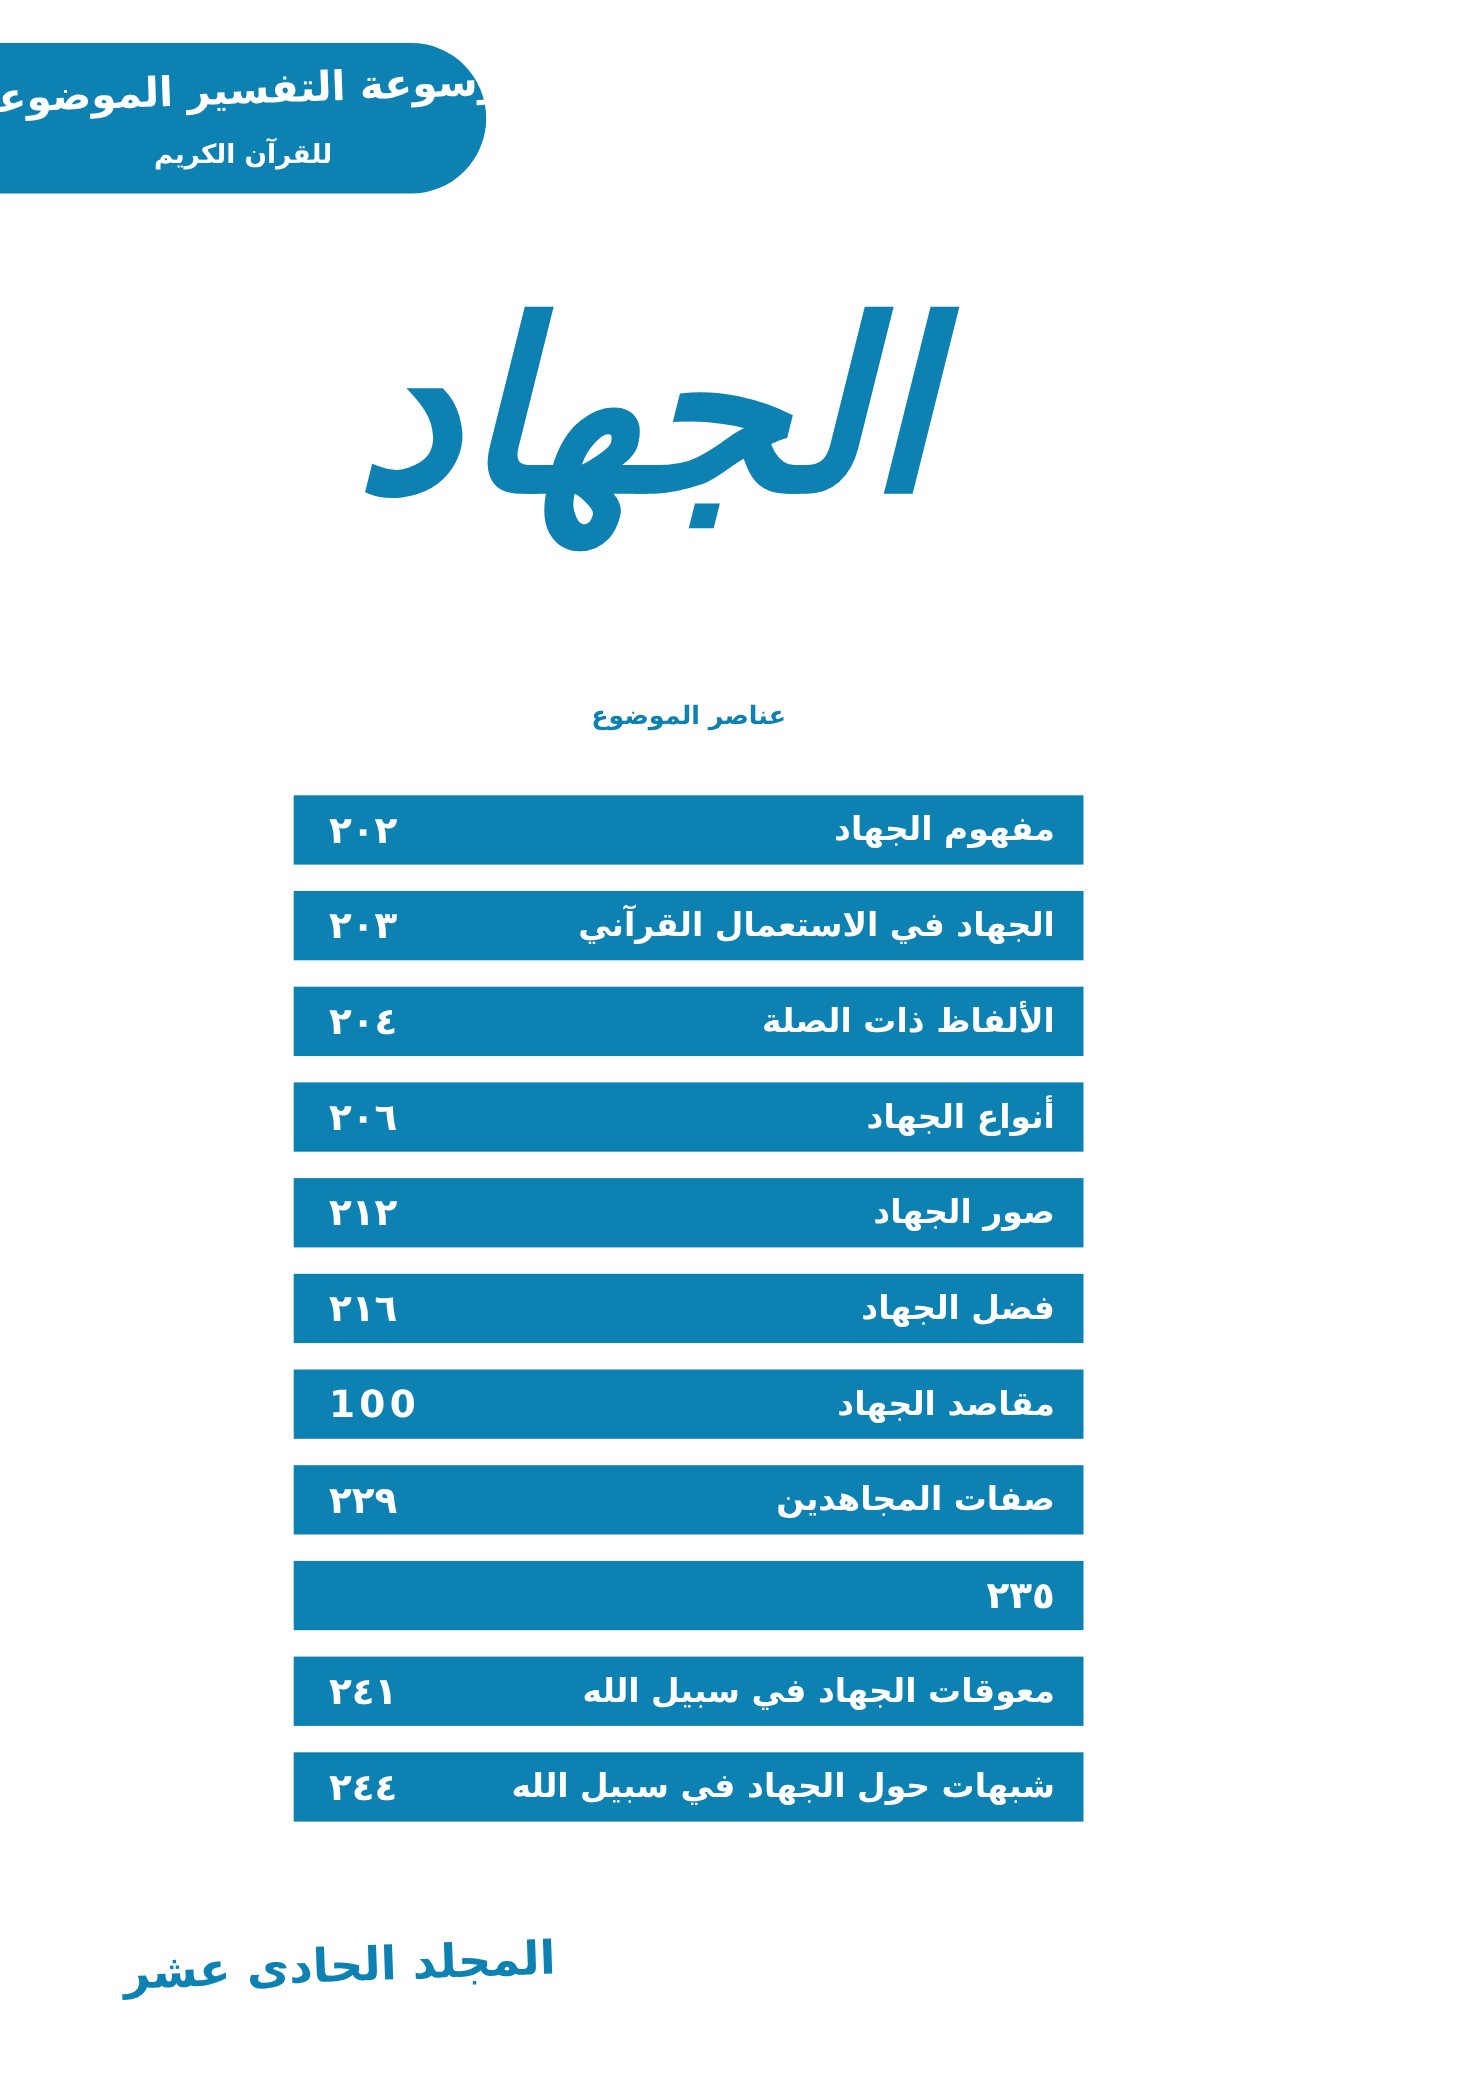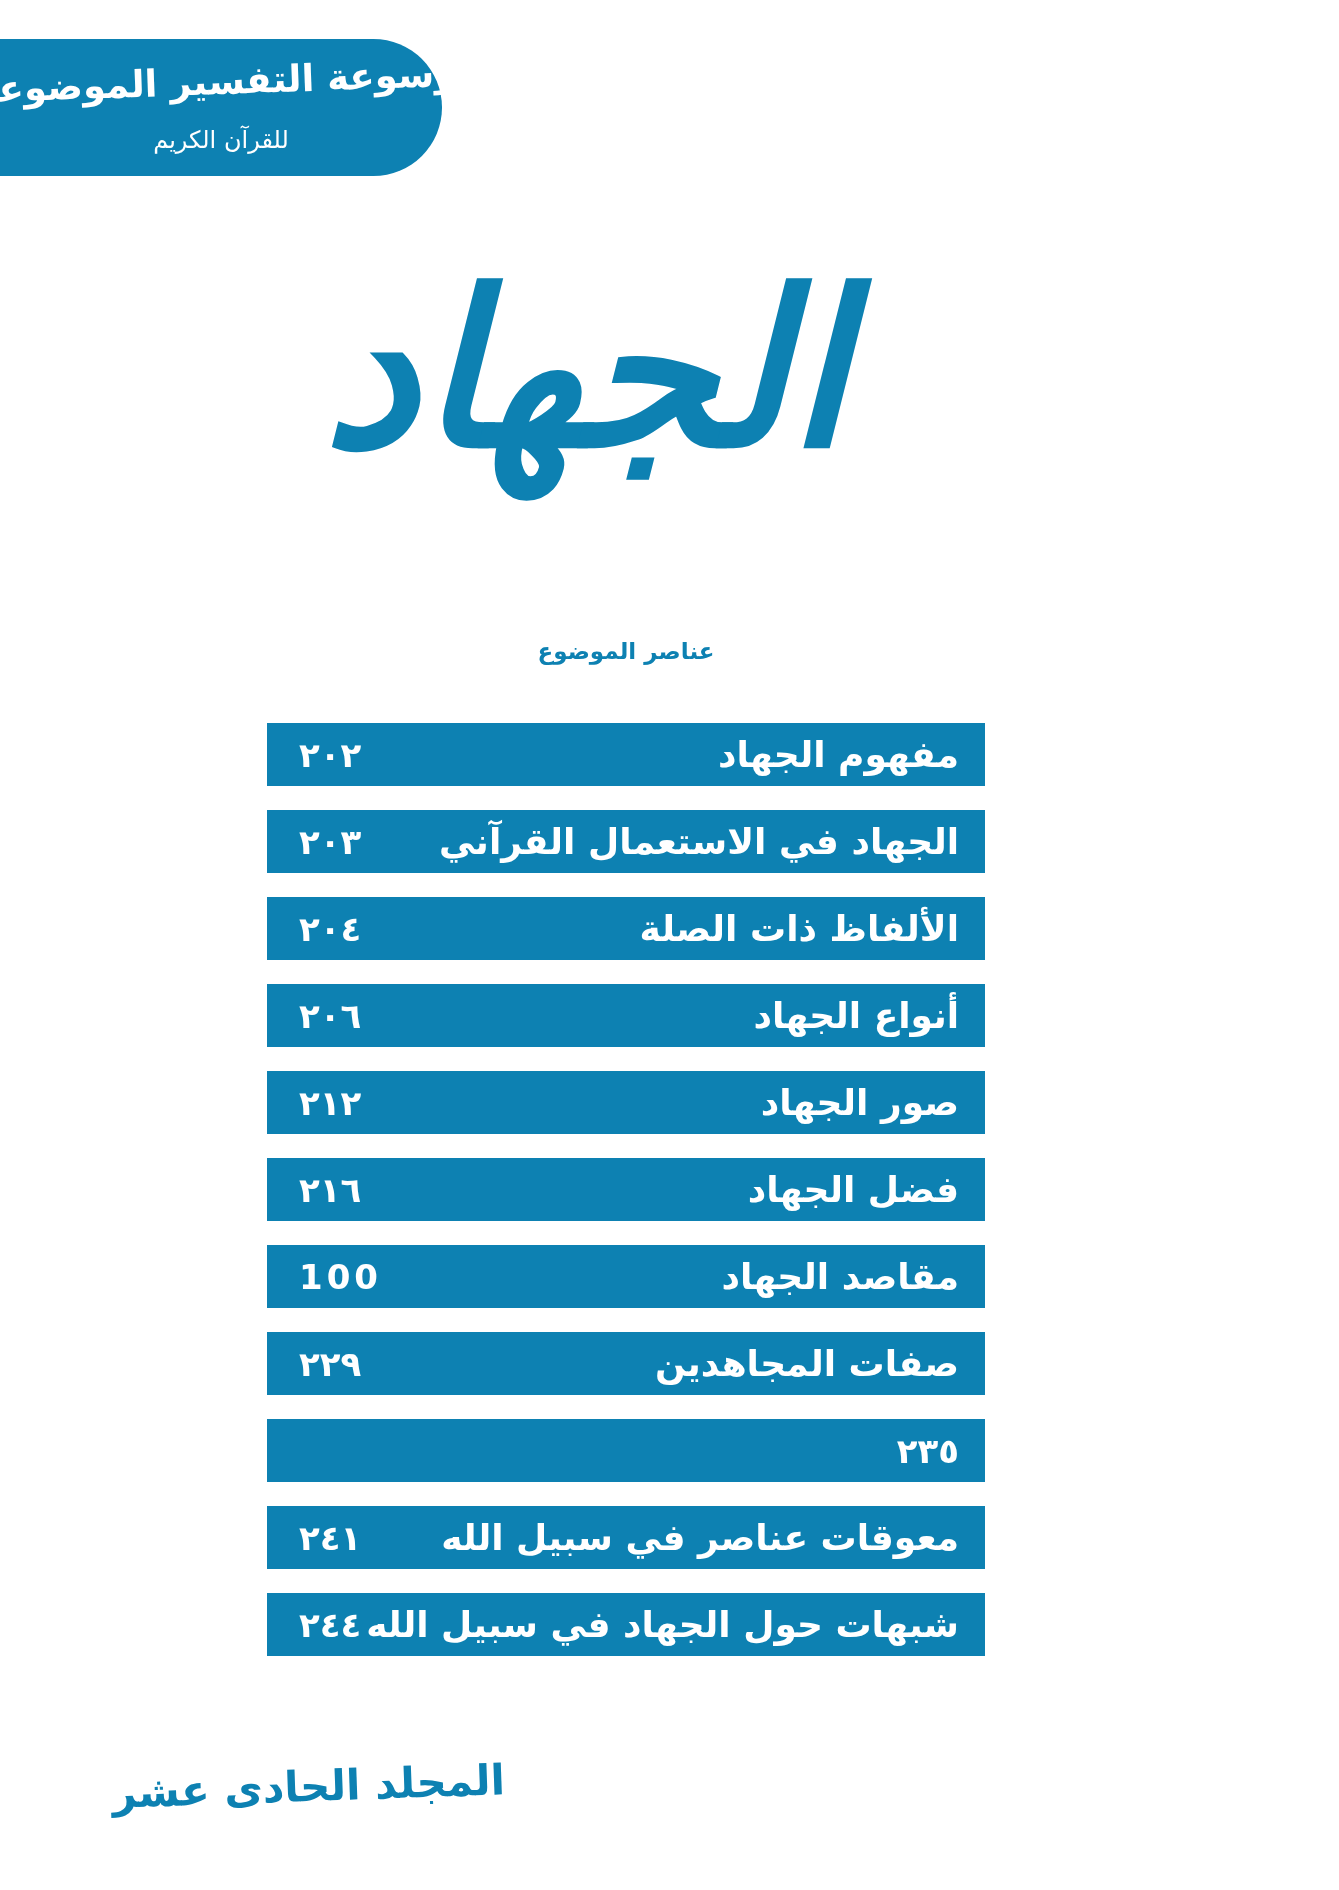--- a/index.html
+++ b/index.html
@@ -15,21 +15,21 @@
     position:absolute; left:0; top:39px; width:442px; height:137px;
     background:var(--blue); border-radius:0 69px 69px 0;
     display:flex; flex-direction:column; justify-content:center; align-items:center;
     color:var(--white); direction:rtl; text-align:center;
   }
   .banner-title {
     font-size:37px; font-weight:bold; white-space:nowrap;
     line-height:1.15; transform:rotate(-2deg);
   }
   .banner-subtitle {
-    font-size:24px; font-weight:normal; margin-top:22px; white-space:nowrap;
+    font-size:24px; font-weight:bold; margin-top:22px; white-space:nowrap;
   }
   
   .main-title {
     position:absolute; left:0; top:195px; width:1170px; height:350px;
     display:flex; align-items:center; justify-content:center;
     color:var(--blue); direction:rtl;
     font-size:215px; font-weight:bold; line-height:1;font-style:italic;
   }
   
   .toc-heading {
@@ -41,21 +41,21 @@
   .toc {
     position:absolute; left:267px; top:723px; width:718px;
   }
   .toc-row {
     height:63px; margin-bottom:24px; background:var(--blue);
     display:flex; direction:rtl; justify-content:space-between; align-items:center;
     padding:0 26px 0 32px;
     color:var(--white);
   }
   .toc-title {
-    font-size:36px; font-weight:bold; white-space:nowrap;
+    font-size:30px; font-weight:bold; white-space:nowrap;
   }
   .toc-page {
     font-size:34px; font-weight:bold; letter-spacing:4px;text-align:center;
   }
   
   .footer-volume {
     position:absolute; left:112px; top:1762px;
     color:var(--blue); direction:rtl; white-space:nowrap;
     font-size:42px; font-weight:bold; transform:rotate(-2deg);
   }
@@ -104,21 +104,21 @@
       <span class="toc-page">100</span>
     </div>
     <div class="toc-row">
       <span class="toc-title">صفات المجاهدين</span>
       <span class="toc-page">٢٢٩</span>
     </div>
     <div class="toc-row">
       <span class="toc-page">٢٣٥</span>
     </div>
     <div class="toc-row">
-      <span class="toc-title">معوقات عناصر في سبيل الله</span>
+      <span class="toc-title">معوقات الجهاد في سبيل الله</span>
       <span class="toc-page">٢٤١</span>
     </div>
     <div class="toc-row">
       <span class="toc-title">شبهات حول الجهاد في سبيل الله</span>
       <span class="toc-page">٢٤٤</span>
     </div>
   </div>
 
   <div class="footer-volume">المجلد الحادى عشر</div>
 

